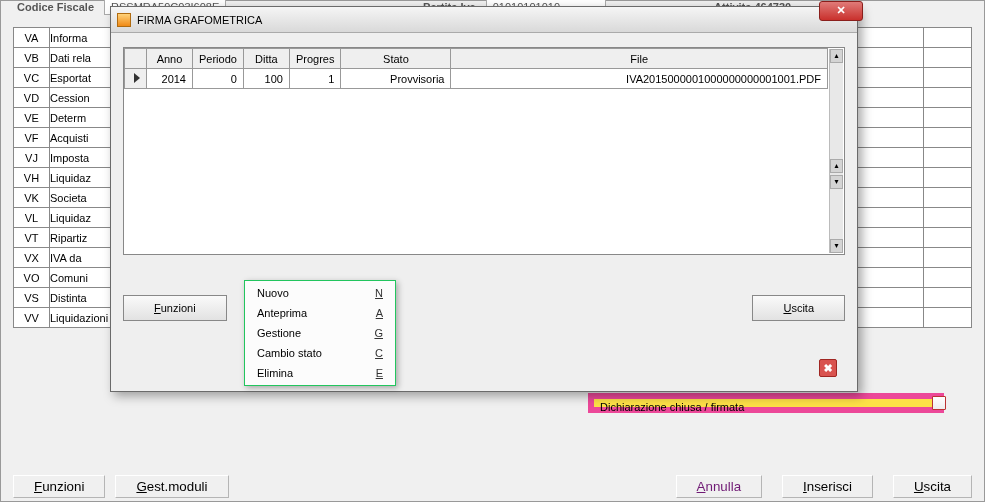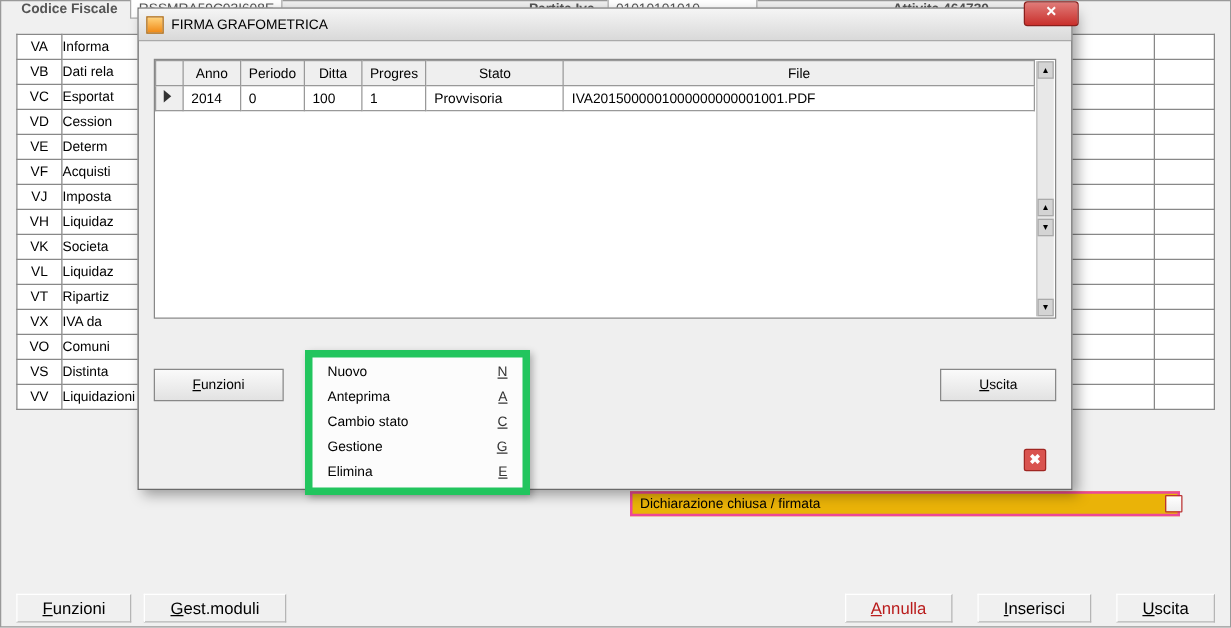--- a/index.html
+++ b/index.html
@@ -47,24 +47,24 @@
     padding: 2px 0;
     height: 20px;
     background: #fff;
   }
   .sections-table td.code { width: 36px; text-align: center; }
   .sections-table td.desc { width: 420px; }
   .status-cell {
     position: absolute;
     right: 40px;
     top: 392px;
-    width: 440px;
+    width: 356px;
     height: 20px;
-    border: 2px solid #ec4899;
-    background: #eab308;
+    border: 6px solid #ec4899;
+    background: #fde047;
     padding: 2px 6px;
   }
   .right-grid {
     position: absolute;
     top: 26px; right: 12px;
     border-collapse: collapse;
   }
   .right-grid td {
     border: 1px solid #888;
     width: 48px; height: 20px;
@@ -107,21 +107,21 @@
   .footer-btns .left { display: flex; gap: 10px; }
   .footer-btns .right { margin-left: auto; display: flex; gap: 20px; }
   .flat-btn {
     background: #f0f0f0;
     border: 1px solid #b5b5b5;
     border-top-color: #fff;
     border-left-color: #fff;
     padding: 3px 20px;
     cursor: pointer;
   }
-  .flat-btn.disabled { color: #b91c1c; }
+  .flat-btn.disabled { color: #701a75; }
   .u { text-decoration: underline; }
 
   
   .dialog {
     position: absolute;
     top: 6px; left: 110px;
     width: 748px; height: 386px;
     background: #efefef;
     border: 1px solid #6a6a6a;
     box-shadow: 4px 4px 10px rgba(0,0,0,0.35);
@@ -161,21 +161,21 @@
     height: 208px;
     position: relative;
   }
   .grid-table {
     border-collapse: collapse;
     width: calc(100% - 16px);
   }
   .grid-table th, .grid-table td {
     border: 1px solid #999;
     padding: 2px 6px;
-    text-align: left;
+    text-align: right;
     font-weight: normal;
     background: #fff;
     height: 20px;
   }
   .grid-table th {
     background: #efefef;
     text-align: center;
   }
   .grid-table td.sel { background: #efefef; }
   .row-pointer {
@@ -227,23 +227,23 @@
     border-radius: 2px;
     margin-left: 12px;
     font-weight: bold;
     position: absolute;
     right: 20px; bottom: 14px;
   }
   
   .ctx-menu {
     position: absolute;
     top: 280px; left: 244px;
-    width: 180px;
+    width: 152px;
     background: #fcfcfc;
-    border: 6px solid #22c55e;
+    border: 1px solid #22c55e;
     box-shadow: 2px 2px 6px rgba(0,0,0,0.3);
     padding: 2px;
     z-index: 50;
   }
   .ctx-menu .mi {
     display: flex;
     padding: 4px 10px;
     cursor: default;
   }
   .ctx-menu .mi .txt { flex: 1; }
@@ -465,24 +465,24 @@
 <div class="ctx-menu" id="ctx-menu">
     <div class="mi">
       <span class="txt">Nuovo</span>
       <span class="sc">N</span>
     </div>
     <div class="mi">
       <span class="txt">Anteprima</span>
       <span class="sc">A</span>
     </div>
     <div class="mi">
+      <span class="txt">Gestione</span>
+      <span class="sc">G</span>
+    </div>
+    <div class="mi">
       <span class="txt">Cambio stato</span>
       <span class="sc">C</span>
-    </div>
-    <div class="mi">
-      <span class="txt">Gestione</span>
-      <span class="sc">G</span>
     </div>
     <div class="mi">
       <span class="txt">Elimina</span>
       <span class="sc">E</span>
     </div>
   </div>
 
 </body></html>

